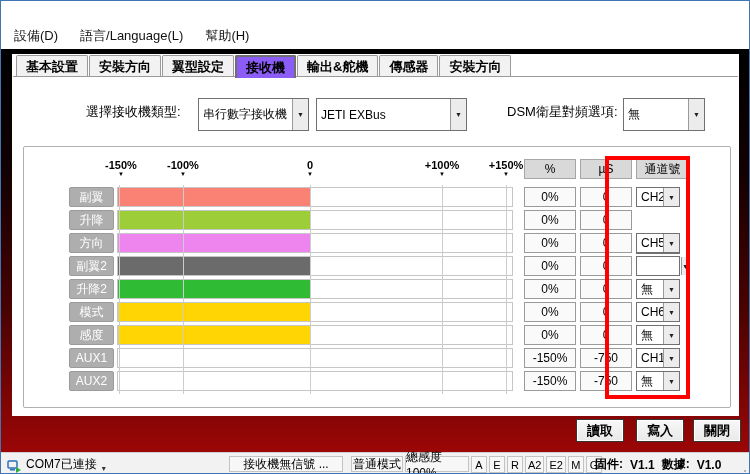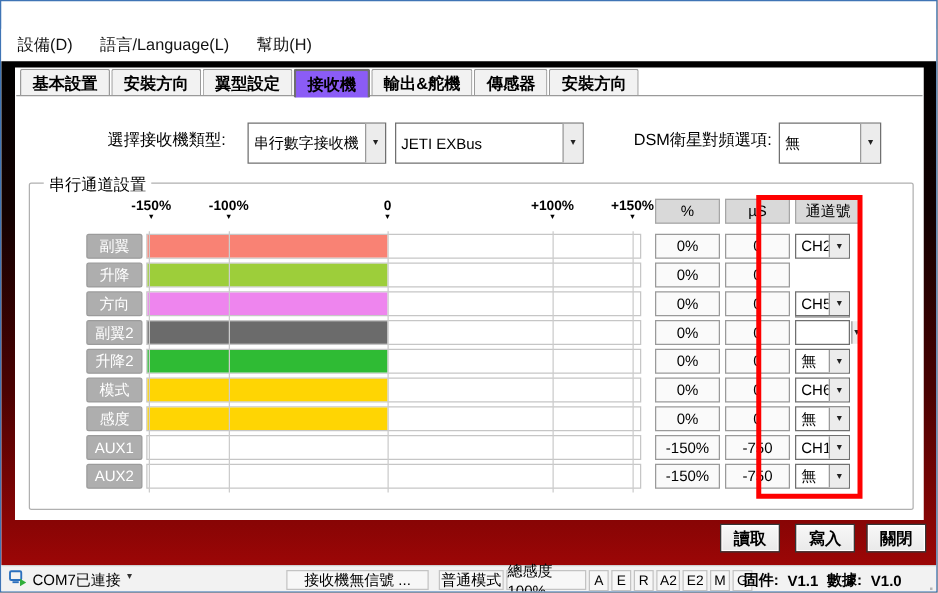--- a/index.html
+++ b/index.html
@@ -58,21 +58,21 @@
 
   .highlight-rect{position:absolute;left:604px;top:155px;width:85px;height:243px;border:4px solid #fe0000;z-index:40;}
 
   
   .action-btn{position:absolute;top:418px;width:48px;height:23px;background:linear-gradient(#f8f8f8,#e9e9e9);
     border:1px solid #353535;box-shadow:inset 0 0 0 1px #fff;font-size:13px;font-weight:bold;color:#000;
     display:flex;align-items:center;justify-content:center;z-index:5;}
 
   
   .statusbar{position:absolute;left:0;top:451px;width:100%;height:23px;background:#f2f2f2;border-top:1px solid #cfcfcf;font-size:12px;color:#000;}
-  .sb-left{position:absolute;left:6px;top:3px;height:17px;display:flex;align-items:flex-start;gap:5px;}
+  .sb-left{position:absolute;left:6px;top:3px;height:17px;display:flex;align-items:flex-end;gap:5px;}
   .sb-panel{position:absolute;top:3px;height:16px;border:1px solid #c3c3c3;background:#f7f7f7;
     display:flex;align-items:center;justify-content:center;font-size:12px;color:#000;}
   .sb-flags{position:absolute;left:470px;top:3px;display:flex;gap:2px;}
   .sb-flag{min-width:16px;height:17px;padding:0 2px;border:1px solid #c3c3c3;background:#f7f7f7;
     display:flex;align-items:center;justify-content:center;font-size:11px;color:#000;}
   .sb-fw{position:absolute;left:594px;top:3px;height:17px;display:flex;align-items:center;gap:7px;font-weight:bold;}
   .grip{position:absolute;right:3px;bottom:3px;width:2px;height:2px;background:#b5b5b5;
     box-shadow:-4px 4px 0 #b5b5b5,0 4px 0 #b5b5b5,-8px 8px 0 #b5b5b5,-4px 8px 0 #b5b5b5,0 8px 0 #b5b5b5;}
   .caret{font-size:8px;color:#333;}
 </style>
@@ -111,21 +111,20 @@
     <span class="combo-text">JETI EXBus</span>
     <span class="combo-arrow">▼</span>
   </div>
   <div class="lbl" style="left:506px;top:102px;">DSM衛星對頻選項:</div>
   <div class="combo" style="left:622px;top:97px;width:82px;">
     <span class="combo-text">無</span>
     <span class="combo-arrow">▼</span>
   </div>
 
   <div class="groupbox"></div>
-  <div class="group-legend">串行通道設置</div>
 
   <div class="colhead" style="left:523px;width:52px;">%</div>
   <div class="colhead" style="left:579px;width:52px;">µS</div>
   <div class="colhead" style="left:635px;width:53px;">通道號</div>
 
   <div id="dyn">
       <div class="tick-label" style="left: 90px;">-150%</div>
       <div class="tick-mark" style="left: 115px;">▼</div>
       <div class="tick-label" style="left: 152px;">-100%</div>
       <div class="tick-mark" style="left: 177px;">▼</div>

